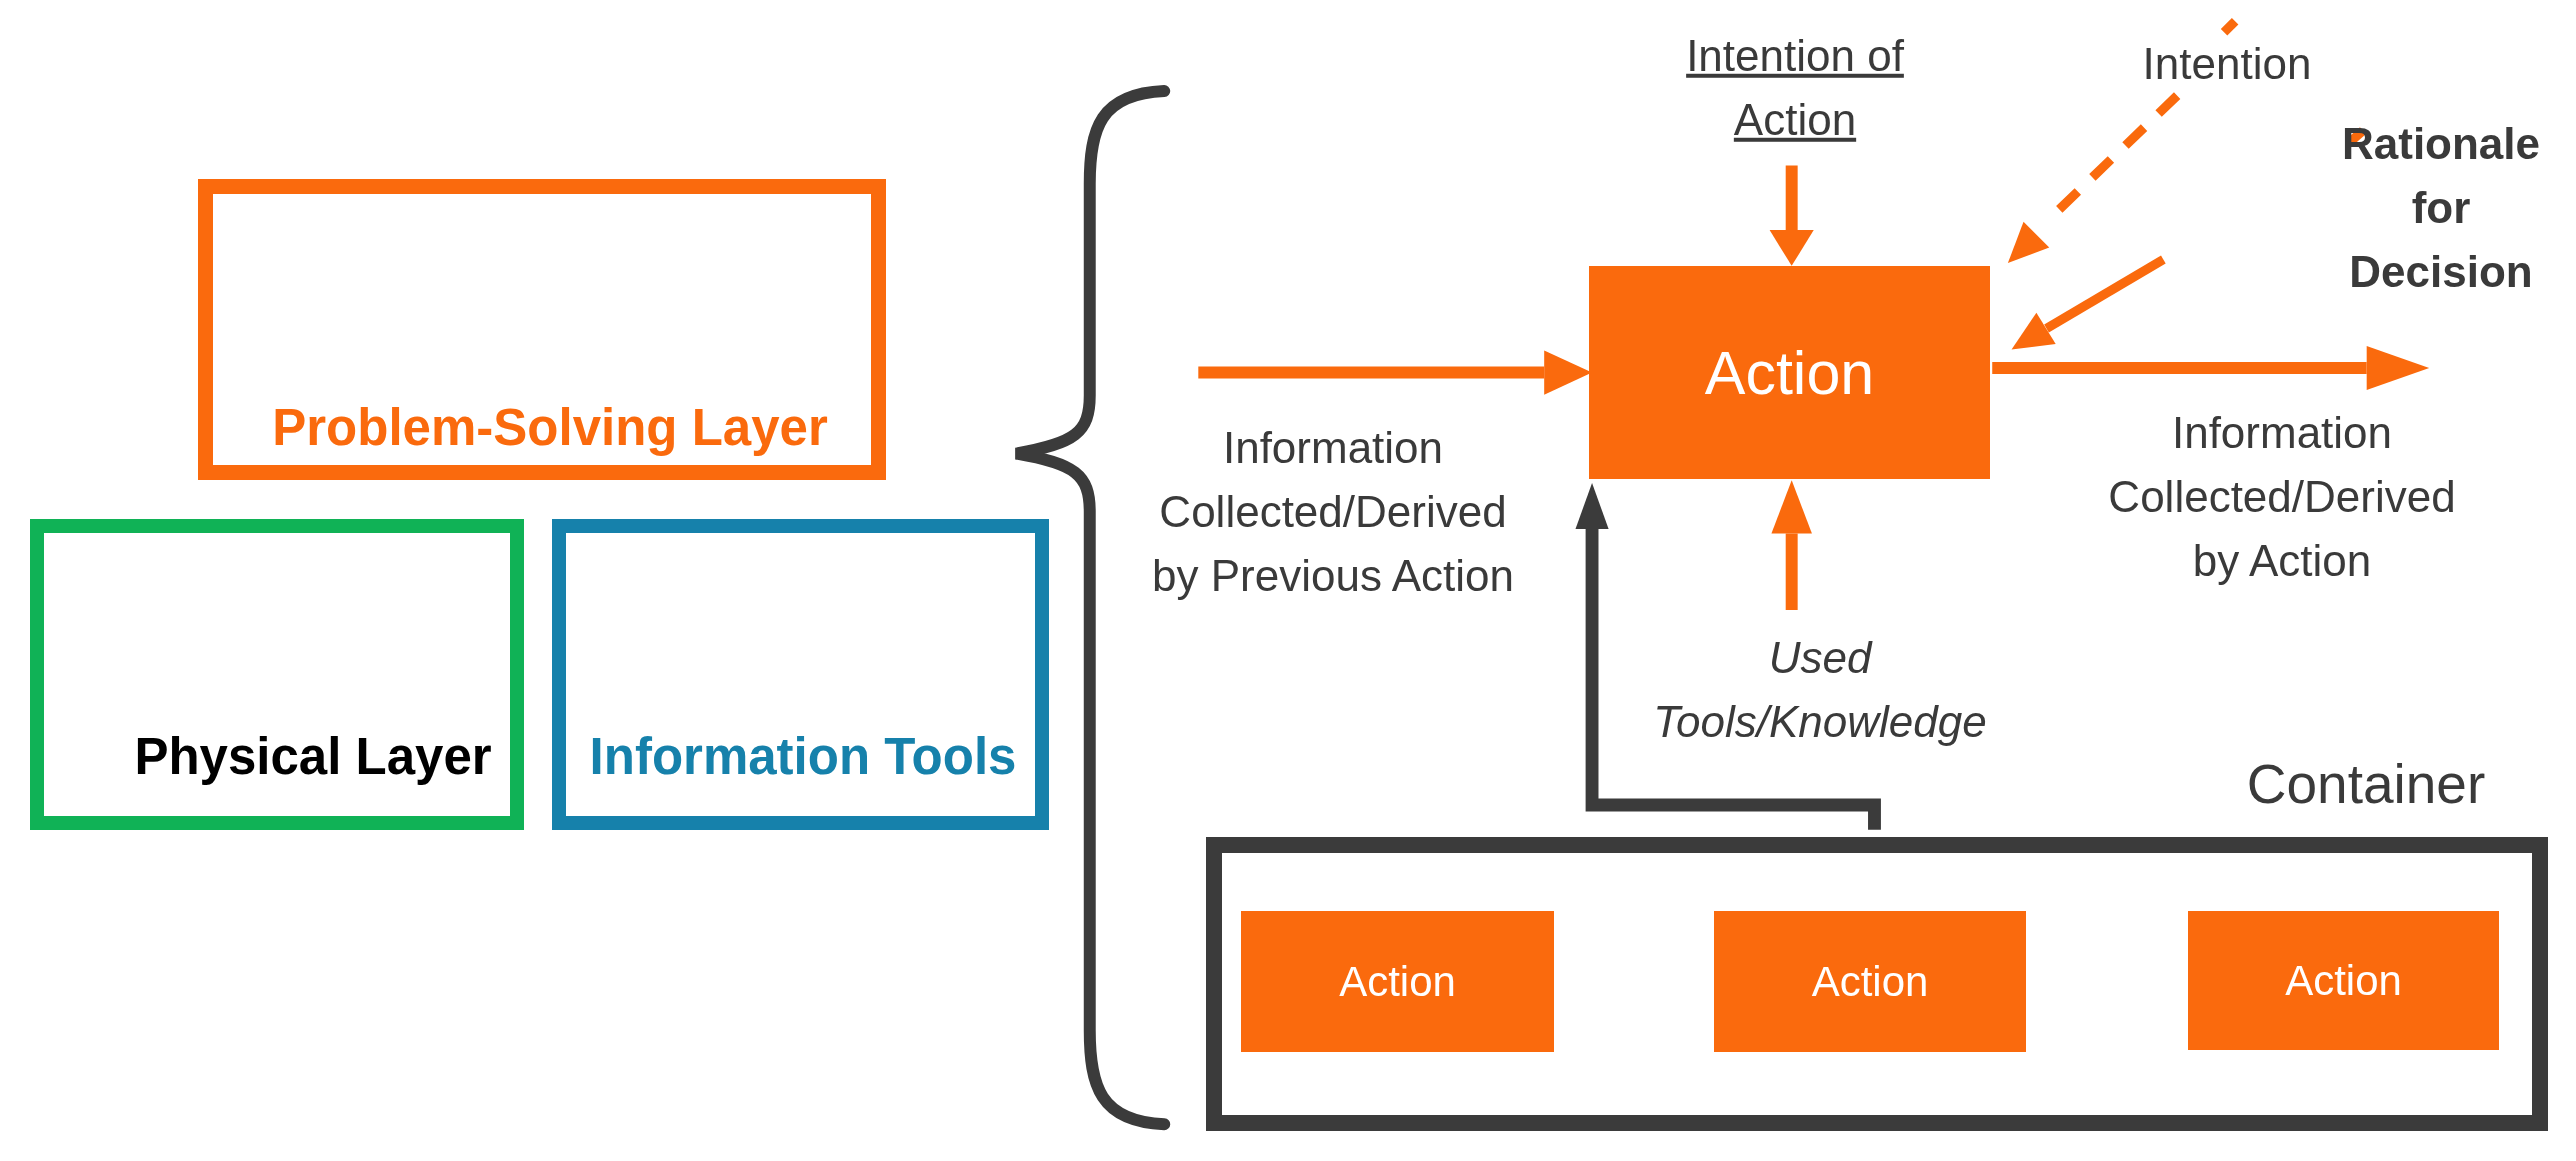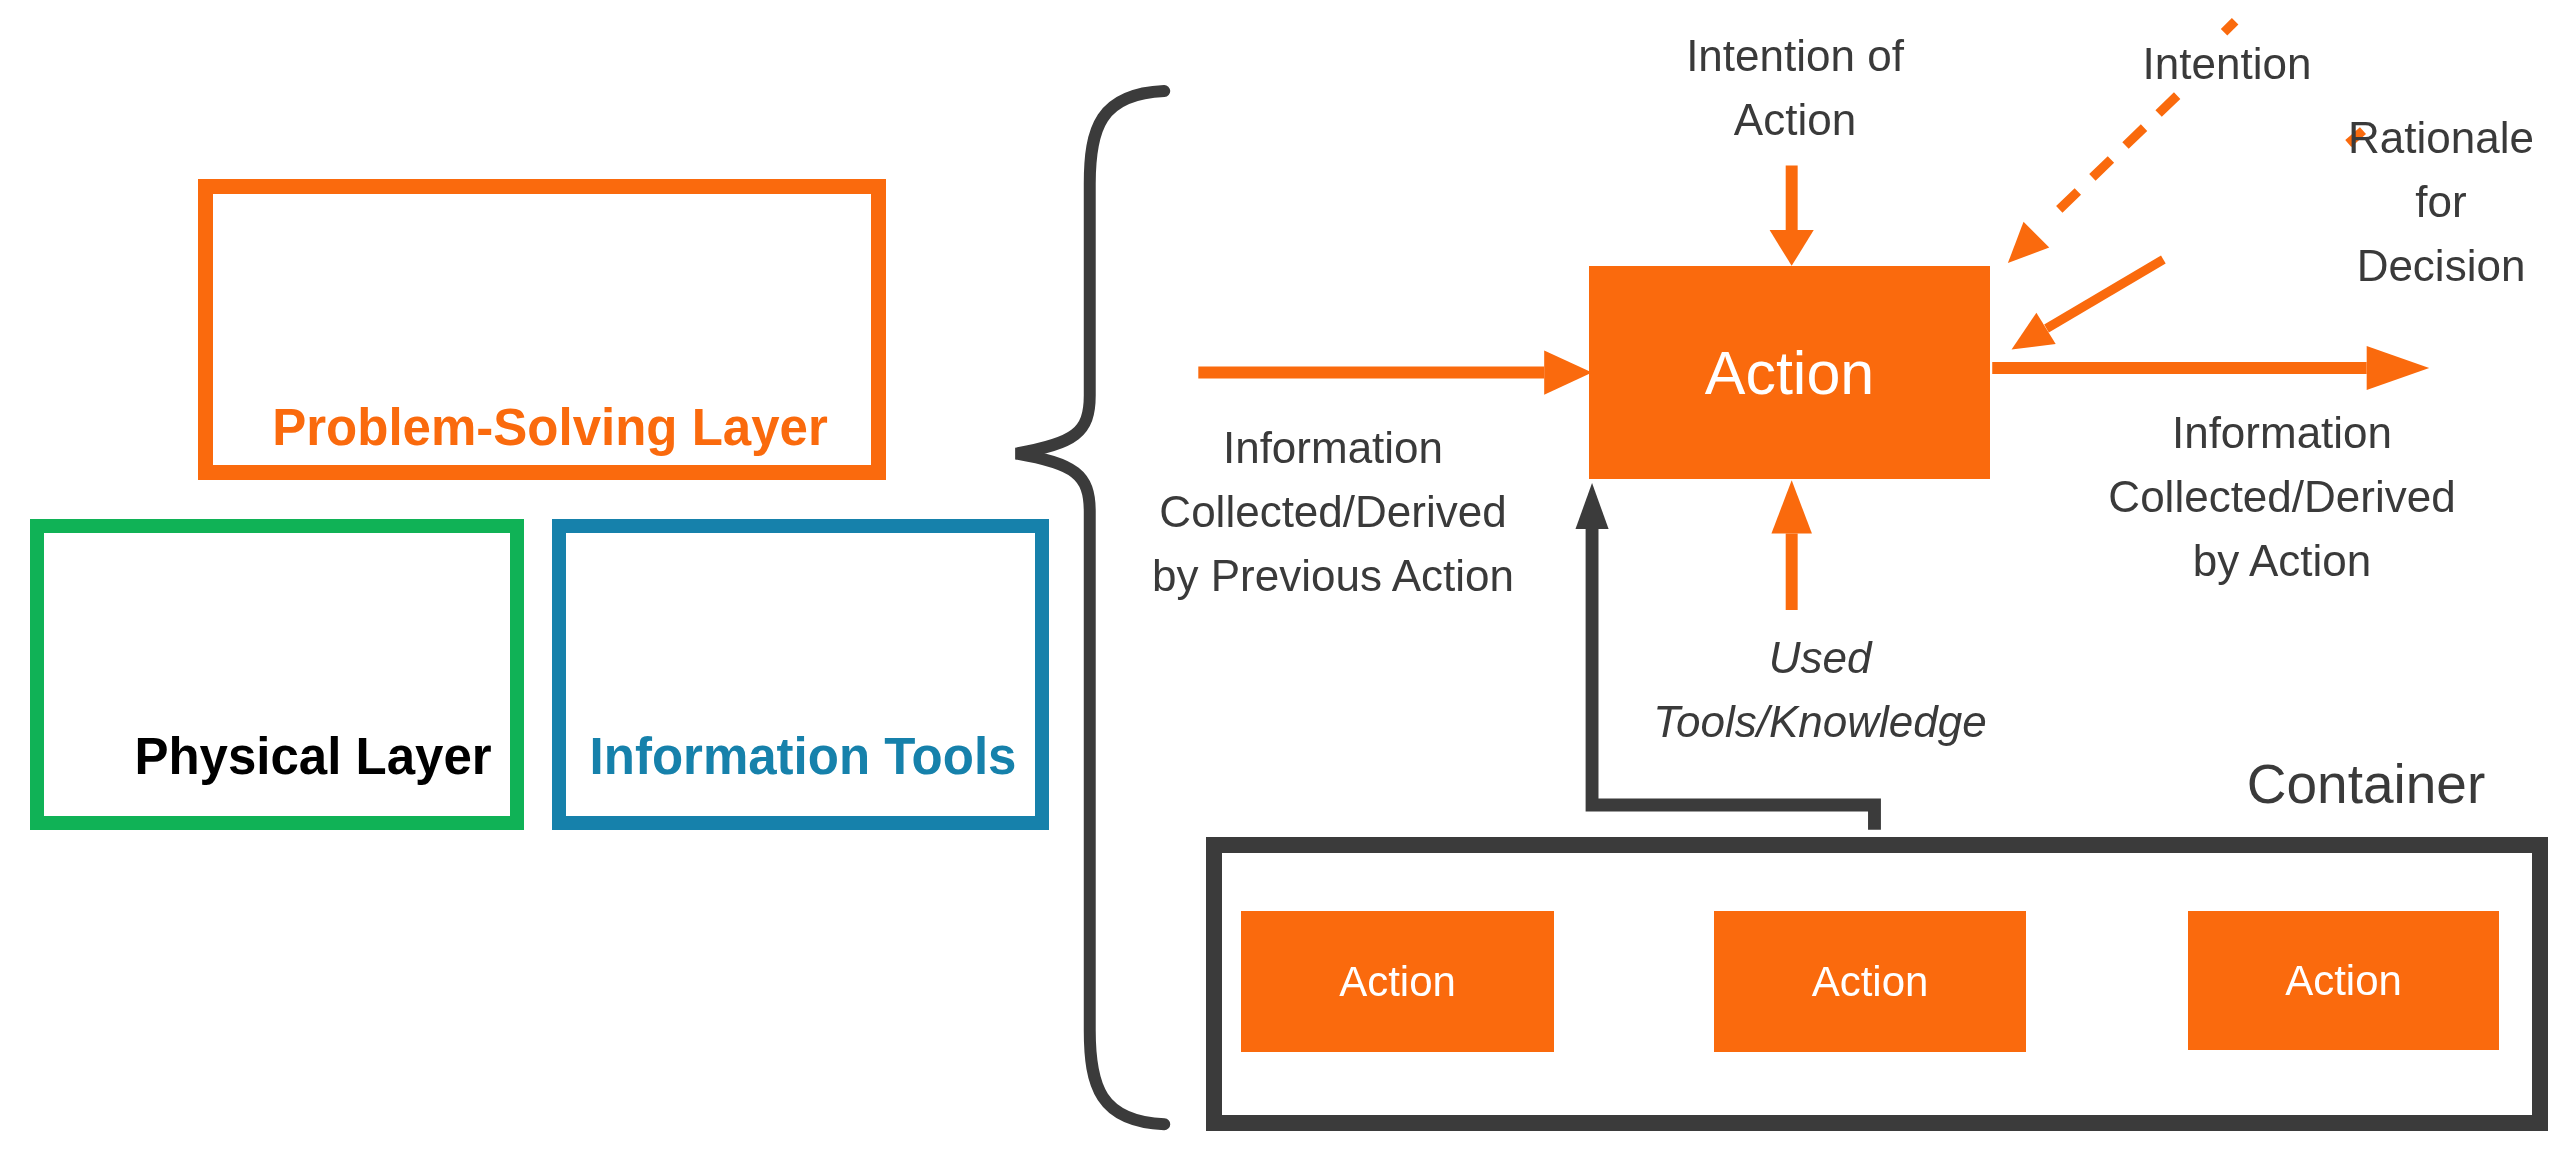--- a/index.html
+++ b/index.html
@@ -34,23 +34,23 @@
   .cbox3{left:2188px;top:911px;width:311px;height:139px;}
   .label{
     position:absolute;transform:translate(-50%,-50%);
     text-align:center;white-space:pre-line;
     color:#3A3A3A;font-size:44px;line-height:1.46;
   }
   .layer-label{font-weight:700;font-size:51px;white-space:nowrap;}
   .ps-label{left:550px;top:428px;color:#FA6A0D;}
   .phys-label{left:276px;top:757px;color:#000000;margin-left:37px;}
   .info-label{left:803px;top:757px;color:#1681AB;}
-  .intention-label{left:1795px;top:88px;}
+  .intention-label{left:1795px;top:88px;text-decoration:underline;}
   .annotation-label{left:2227px;top:64px;}
-  .rationale-label{left:2441px;top:202px;}
+  .rationale-label{left:2441px;top:208px;font-weight:bold;}
   .info-prev-label{left:1333px;top:512px;}
   .info-action-label{left:2282px;top:497px;}
   .used-tools-label{left:1820px;top:690px;font-style:italic;}
   .container-label{left:2366px;top:784px;font-size:55px;white-space:nowrap;}
 </style>
 </head>
 <body>
 
 <div class="canvas">
 

